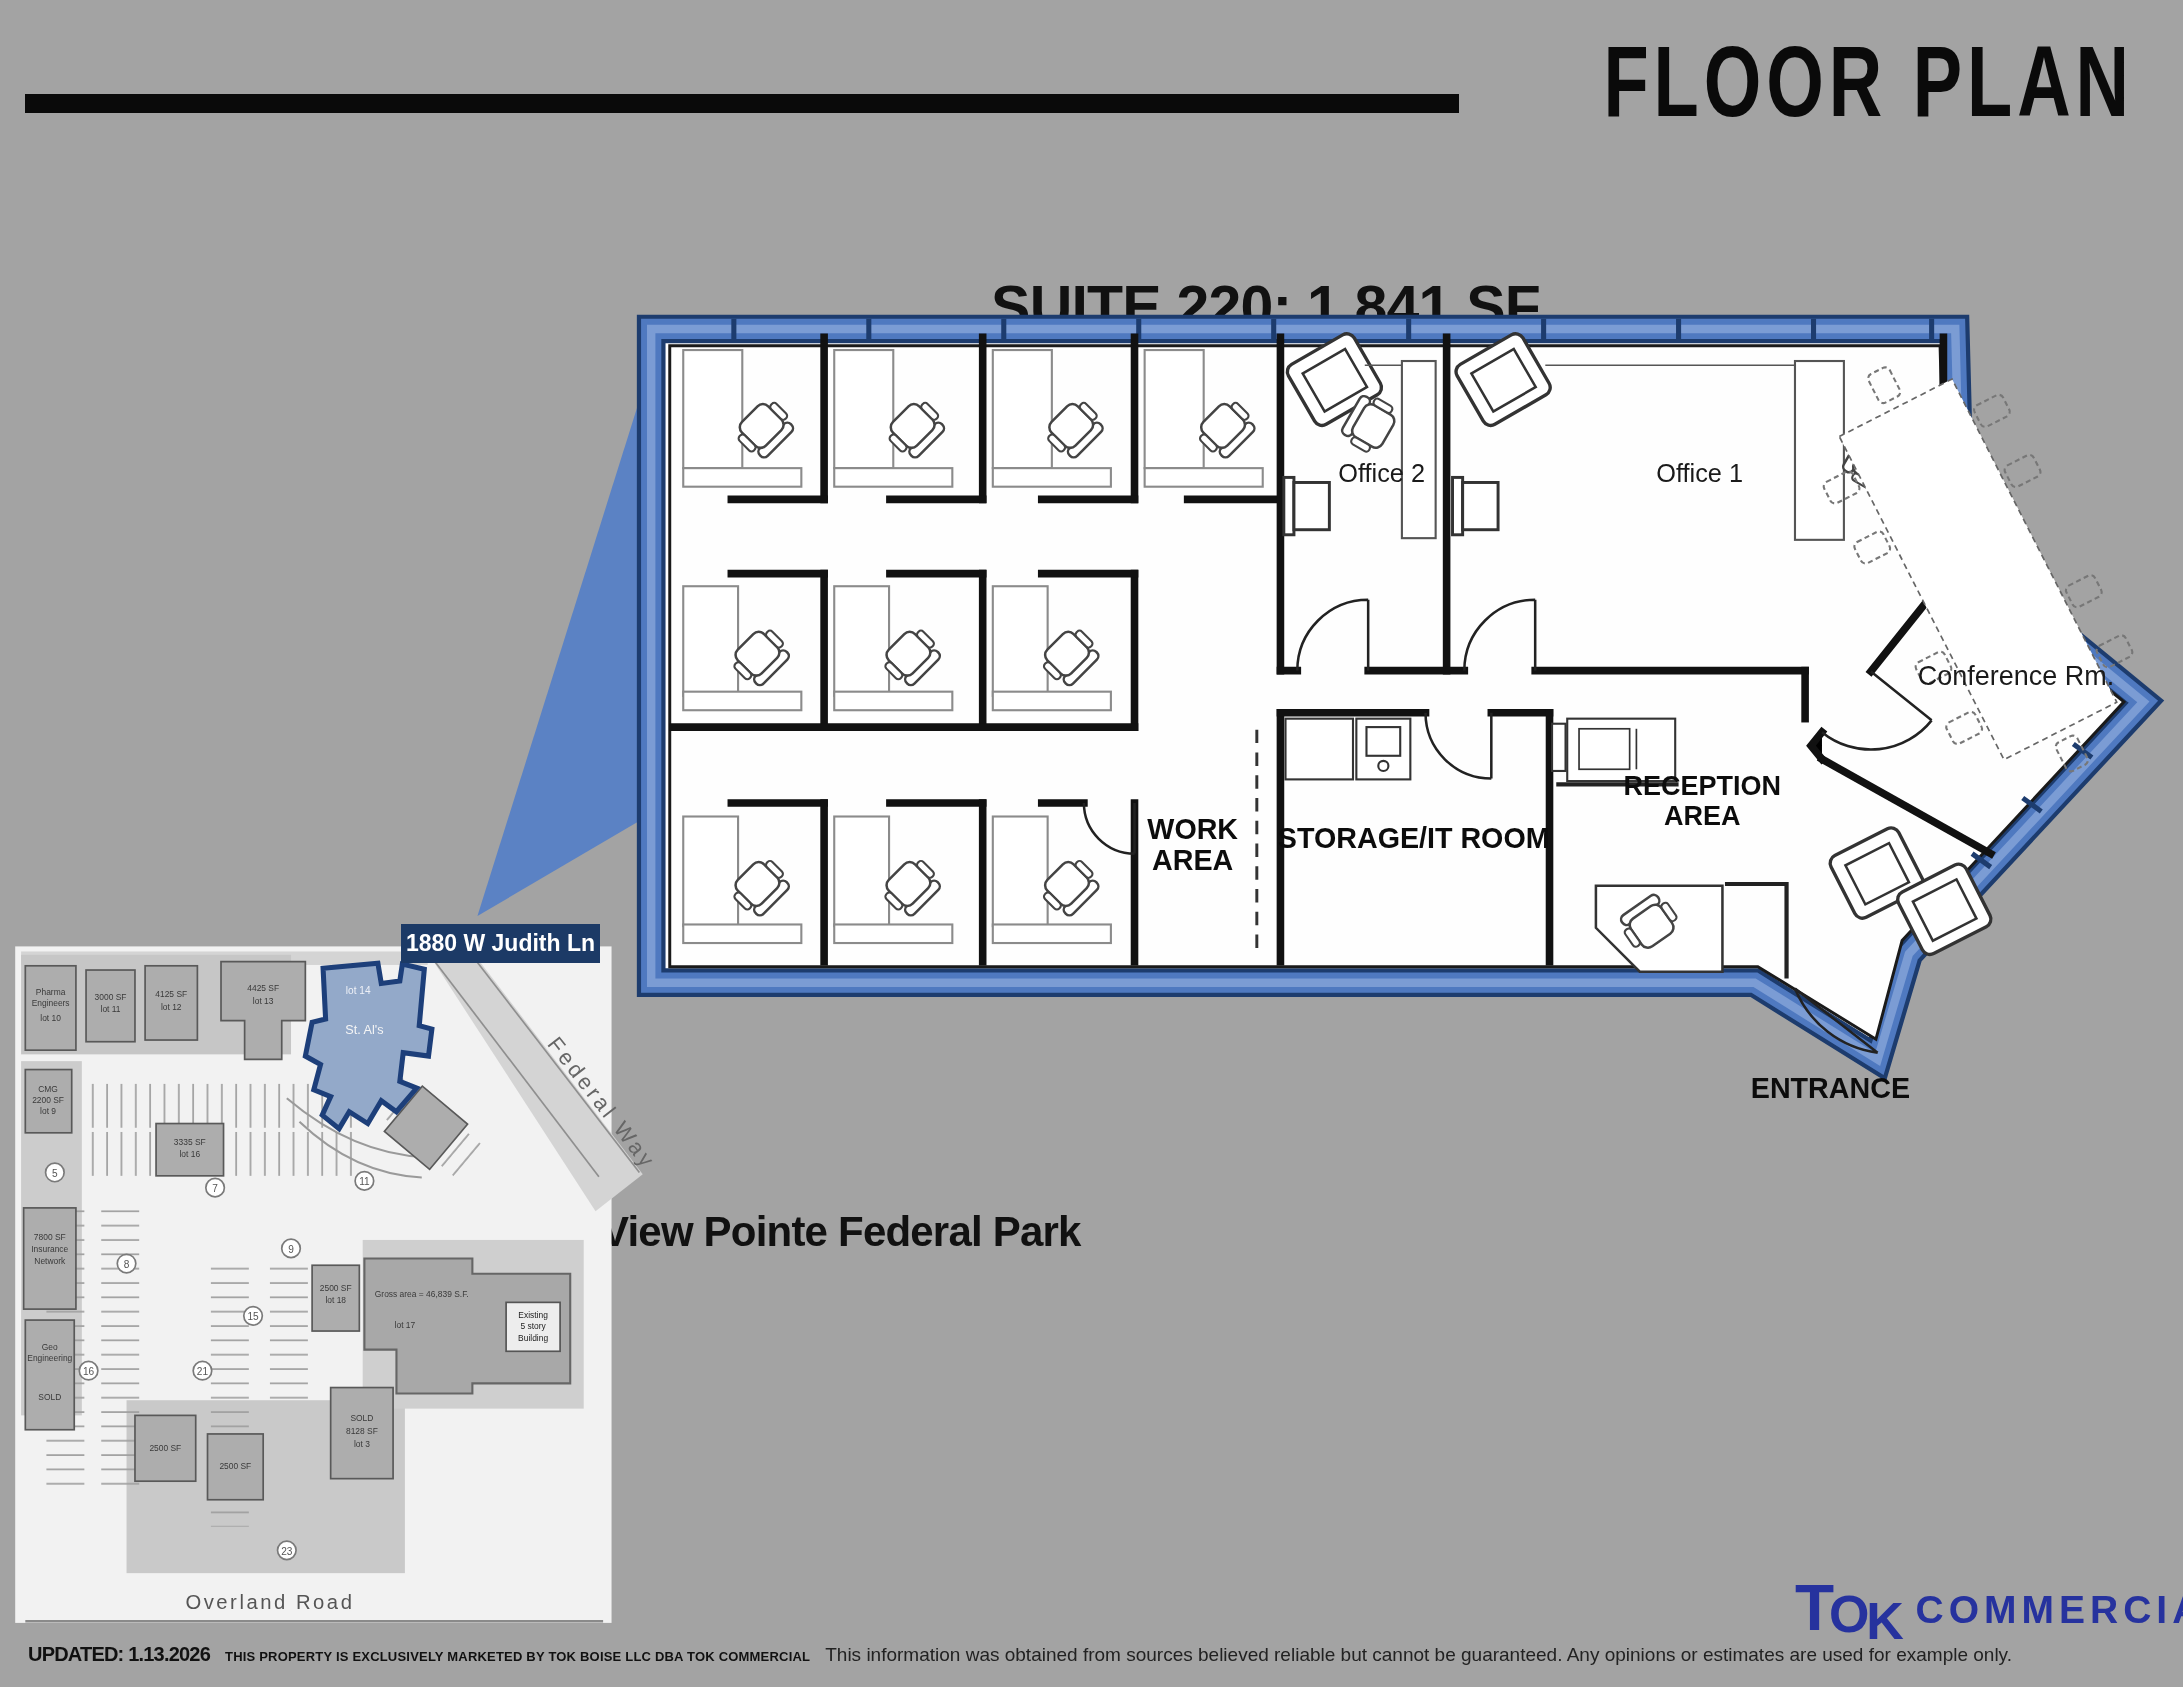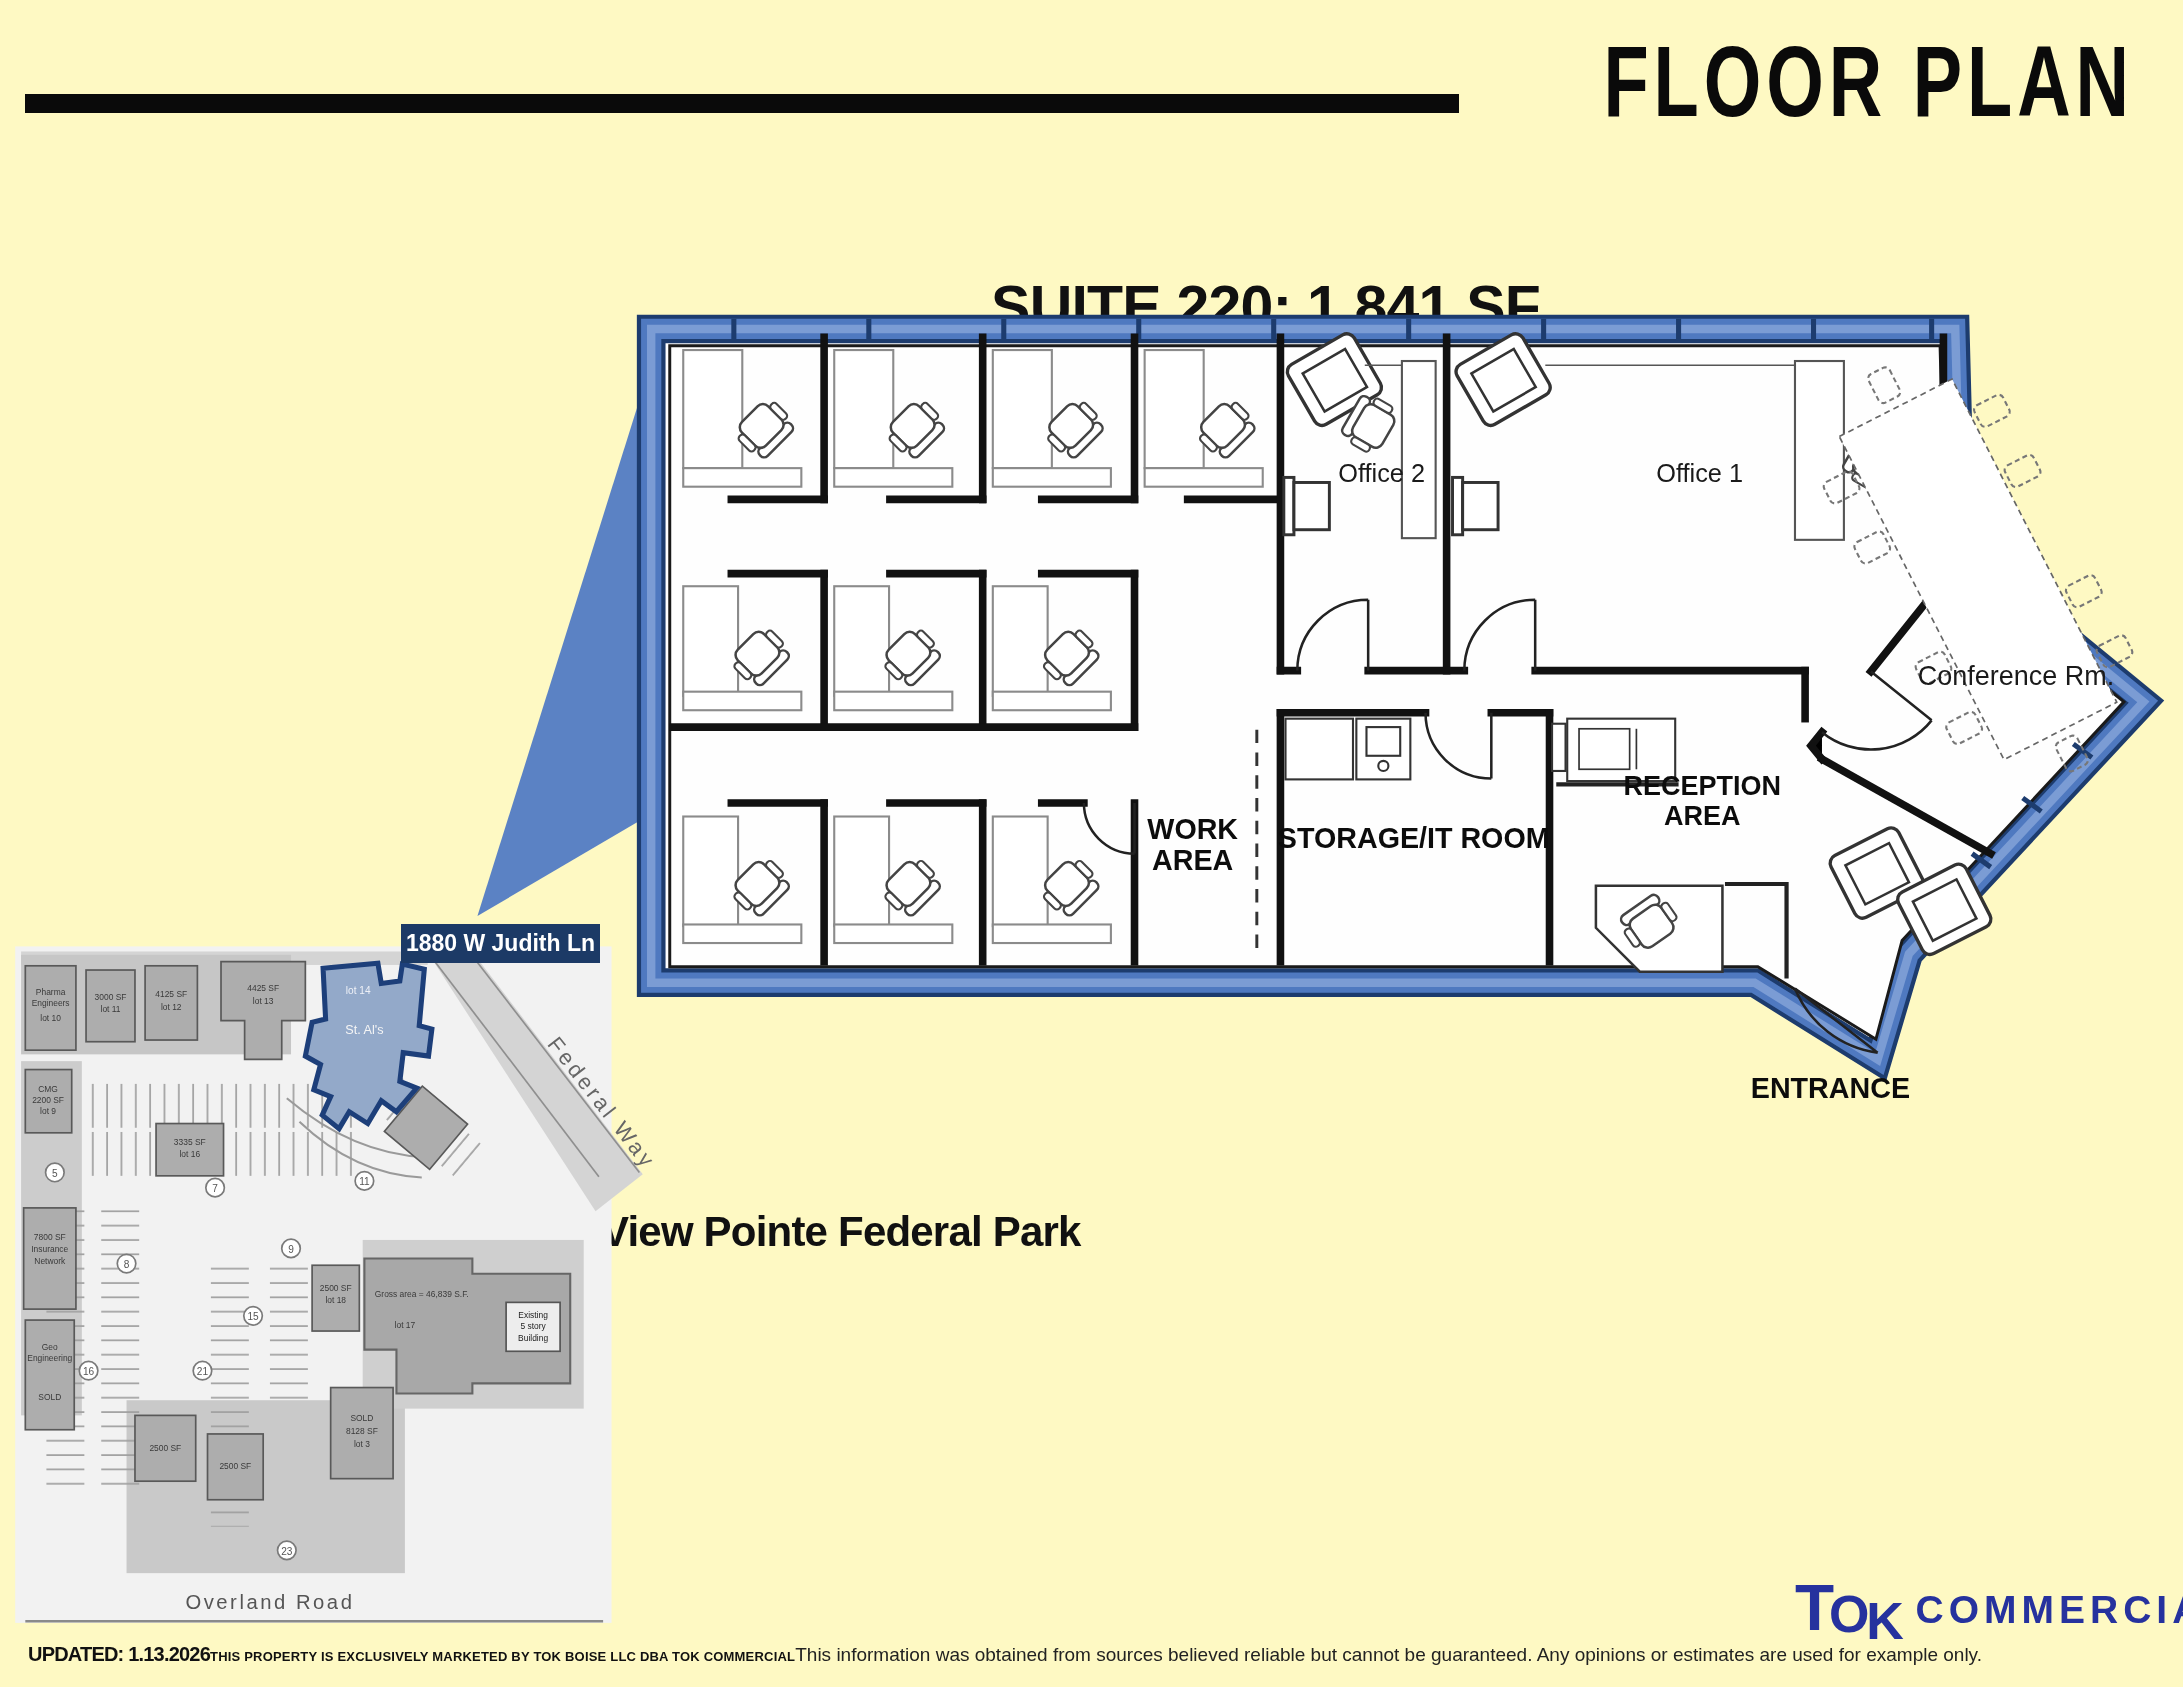--- a/index.html
+++ b/index.html
@@ -1,28 +1,28 @@
 <!DOCTYPE html>
 <html style="font-size:13.5px"><head>
 <meta charset="utf-8">
 <style>
   html,body{margin:0;padding:0;background:#fff;}
-  #page{position:relative;width:2183px;height:1687px;background:#fef9c3;overflow:hidden;
+  #page{position:relative;width:2183px;height:1687px;background:#a3a3a3;overflow:hidden;
         font-family:"Liberation Sans", sans-serif;color:#111;}
   .abs{position:absolute;}
   #top-bar{left:24.5px;top:94px;width:1434px;height:18.6px;background:#0a0a0a;}
   #main-title{right:49px;top:23.6px;font-size:100px;font-weight:800;letter-spacing:6.7px;
       transform:scaleX(.74);transform-origin:right top;color:#0a0a0a;white-space:nowrap;}
   #suite-title{left:970px;top:248px;width:591px;text-align:center;font-size:59px;
       font-weight:700;letter-spacing:-0.8px;white-space:nowrap;margin-top:25px;}
   #park-name{left:601px;top:1208px;font-size:42px;font-weight:700;letter-spacing:-0.8px;white-space:nowrap;}
   #addr-banner{left:401px;top:924px;width:199px;height:39px;background:#1c3a66;
       display:flex;align-items:center;justify-content:center;}
   #addr-banner span{color:#fff;font-size:23px;font-weight:700;white-space:nowrap;}
-  #footer{left:28px;top:1643px;display:flex;align-items:baseline;white-space:nowrap;justify-content:center;}
+  #footer{left:28px;top:1643px;display:flex;align-items:baseline;gap:15px;white-space:nowrap;justify-content:center;}
   #footer .upd{font-size:20px;font-weight:800;letter-spacing:-0.8px;}
   #footer .mkt{font-size:13px;font-weight:600;letter-spacing:0.2px;}
   #footer .dsc{font-size:19px;color:#222;}
   #tok-logo{left:1795px;top:1576px;display:flex;align-items:flex-start;color:#26329e;line-height:1;}
   #tok-logo .t{font-size:64px;font-weight:900;letter-spacing:-5px;}
   #tok-logo .o{font-size:52px;font-weight:900;margin-top:11.8px;letter-spacing:-3.4px;}
   #tok-logo .k{font-size:52px;font-weight:900;margin-top:18.6px;letter-spacing:0;}
   #tok-logo .rest{font-size:39px;font-weight:800;letter-spacing:5px;margin-top:13.5px;margin-left:11.8px;}
   svg text{font-family:"Liberation Sans", sans-serif;}
   .plan-label{font-weight:700;fill:#0c0c0c;}

